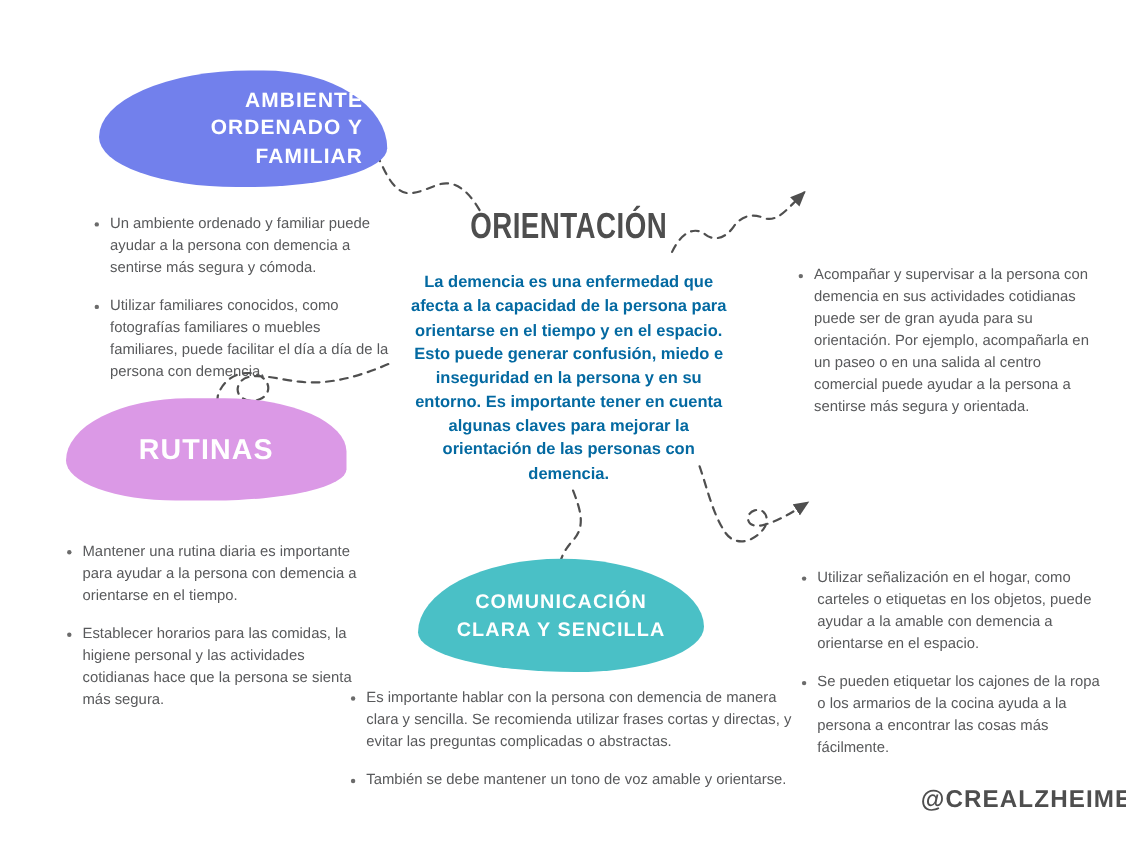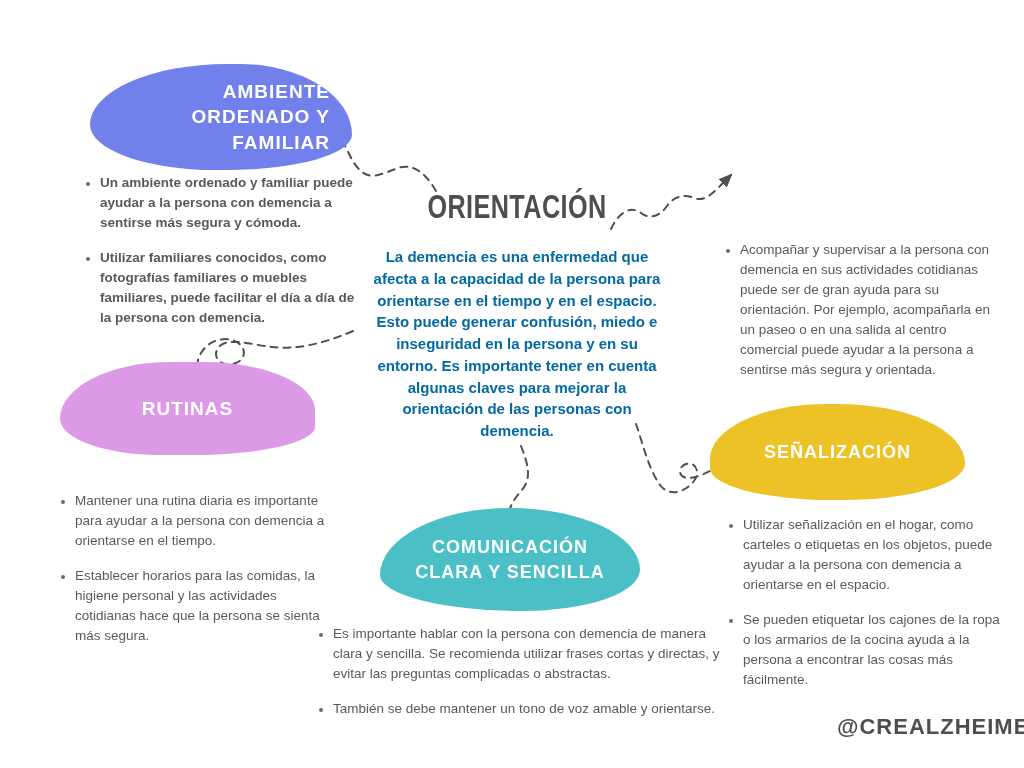--- a/index.html
+++ b/index.html
@@ -8,38 +8,38 @@
   .connectors{position:absolute;left:0;top:0;width:1024px;height:768px;pointer-events:none;}
   .connectors path{fill:none;stroke-width:2;stroke-dasharray:7 6;stroke-linecap:round;}
 
   .blob{position:absolute;display:flex;align-items:center;justify-content:center;
         text-align:center;color:#ffffff;font-weight:bold;letter-spacing:1px;
         padding:0 22px;box-sizing:border-box;line-height:1.35;}
   .blob-ambiente{left:90px;top:64px;width:262px;height:106px;font-size:19px;
         border-radius:55% 45% 50% 50% / 60% 70% 35% 45%;text-align:right;}
   .blob-acompanamiento{left:713px;top:120px;width:258px;height:97px;font-size:17px;
         border-radius:45% 55% 45% 55% / 65% 55% 45% 35%;}
-  .blob-rutinas{left:60px;top:362px;width:255px;height:93px;font-size:19px;
+  .blob-rutinas{left:60px;top:362px;width:255px;height:93px;font-size:26px;
         border-radius:50% 50% 55% 45% / 70% 60% 35% 45%;}
   .blob-senalizacion{left:710px;top:404px;width:255px;height:96px;font-size:18px;
         border-radius:48% 52% 50% 50% / 60% 65% 40% 35%;}
   .blob-comunicacion{left:380px;top:508px;width:260px;height:103px;font-size:18px;
         border-radius:50% 50% 45% 55% / 65% 60% 40% 35%;}
 
   .center-title{position:absolute;left:367px;top:188px;width:300px;margin:0;
         text-align:center;font-size:30px;font-weight:bold;color:#4e4e4e;
         letter-spacing:0.5px;transform:scale(0.84,1.1);transform-origin:center top;}
   .center-desc{position:absolute;left:368px;top:246px;width:298px;margin:0;
         text-align:center;font-size:15px;font-weight:bold;line-height:1.45;color:#0369a1;}
 
   ul.bullets{position:absolute;margin:0;padding:0 0 0 18px;font-size:13.5px;
         line-height:1.48;color:#58595b;}
   ul.bullets li{margin-bottom:15px;}
   ul.bullets li::marker{color:#6b6b6b;font-size:0.9em;}
-  .bullets-ambiente{left:82px;top:173px;width:255px;font-weight:bold;}
+  .bullets-ambiente{left:82px;top:193px;width:255px;}
   .bullets-acompanamiento{left:722px;top:240px;width:258px;}
   .bullets-rutinas{left:57px;top:491px;width:265px;}
   .bullets-senalizacion{left:725px;top:515px;width:262px;}
   .bullets-comunicacion{left:315px;top:624px;width:400px;}
 
   .footer-handle{position:absolute;left:800px;top:714px;font-size:22px;font-weight:bold;
         letter-spacing:1px;color:#4e4e4e;margin-left:37px;}
 </style>
 </head>
 <body>
@@ -75,25 +75,22 @@
   </ul>
 
   <div class="blob blob-rutinas" style="background-color: rgb(219, 153, 230);">
     <span>RUTINAS</span>
   </div>
   <ul class="bullets bullets-rutinas">
     <li>Mantener una rutina diaria es importante para ayudar a la persona con demencia a orientarse en el tiempo.</li>
     <li>Establecer horarios para las comidas, la higiene personal y las actividades cotidianas hace que la persona se sienta más segura.</li>
   </ul>
 
-  <div class="blob blob-senalizacion" style="background-color: rgb(237, 194, 38);">
-    <span>SEÑALIZACIÓN</span>
-  </div>
   <ul class="bullets bullets-senalizacion">
-    <li>Utilizar señalización en el hogar, como carteles o etiquetas en los objetos, puede ayudar a la persona con demencia a orientarse en el espacio.</li>
+    <li>Utilizar señalización en el hogar, como carteles o etiquetas en los objetos, puede ayudar a la amable con demencia a orientarse en el espacio.</li>
     <li>Se pueden etiquetar los cajones de la ropa o los armarios de la cocina ayuda a la persona a encontrar las cosas más fácilmente.</li>
   </ul>
 
   <div class="blob blob-comunicacion" style="background-color: rgb(74, 192, 198);">
     <span>COMUNICACIÓN CLARA Y SENCILLA</span>
   </div>
   <ul class="bullets bullets-comunicacion">
     <li>Es importante hablar con la persona con demencia de manera clara y sencilla. Se recomienda utilizar frases cortas y directas, y evitar las preguntas complicadas o abstractas.</li>
     <li>También se debe mantener un tono de voz amable y orientarse.</li>
   </ul>

